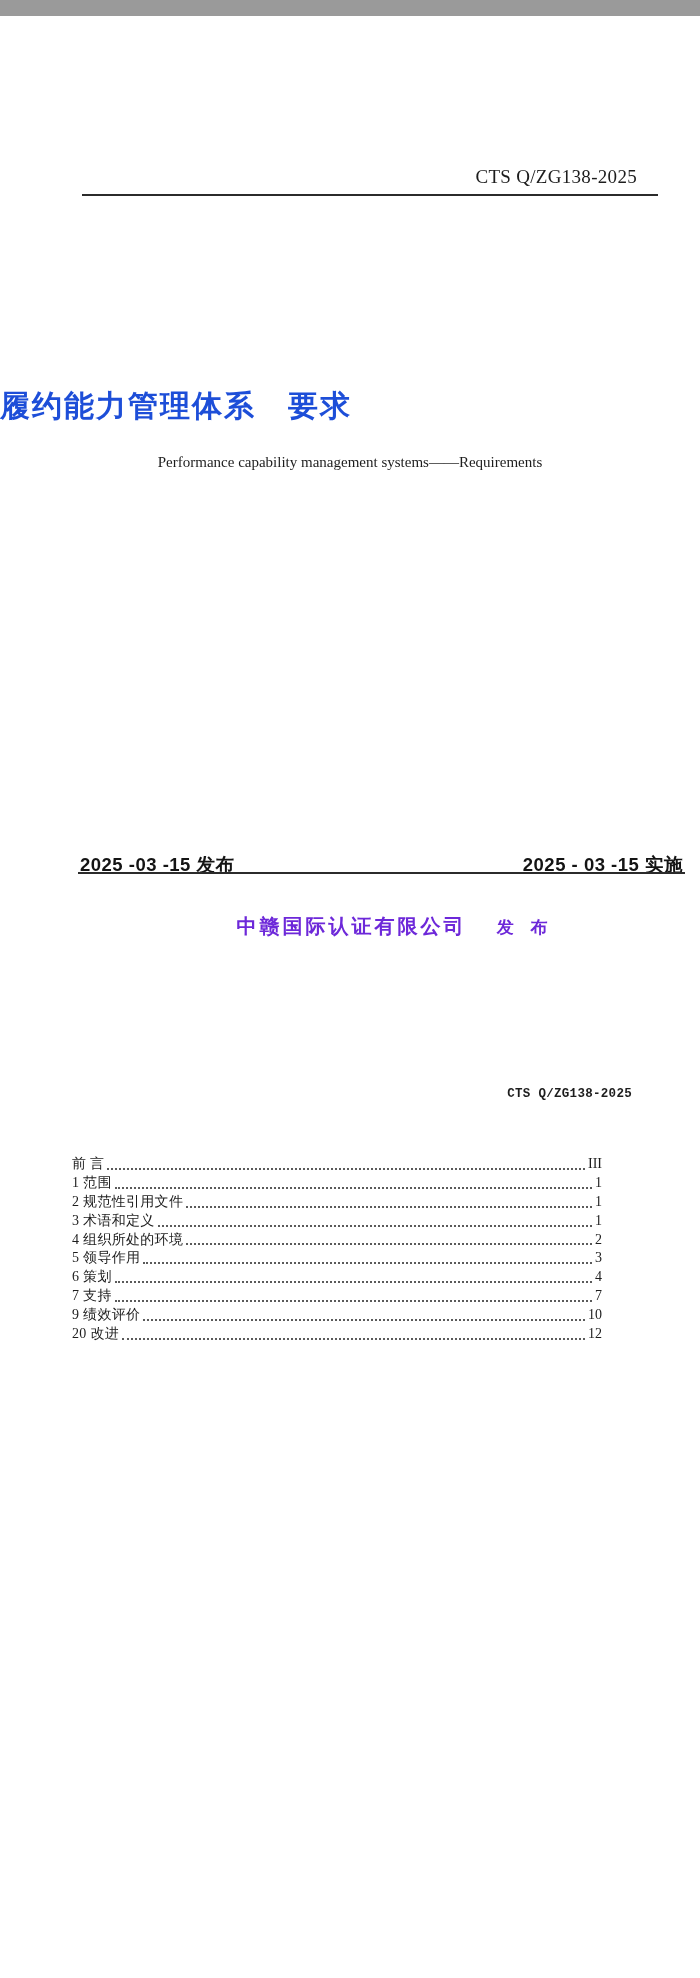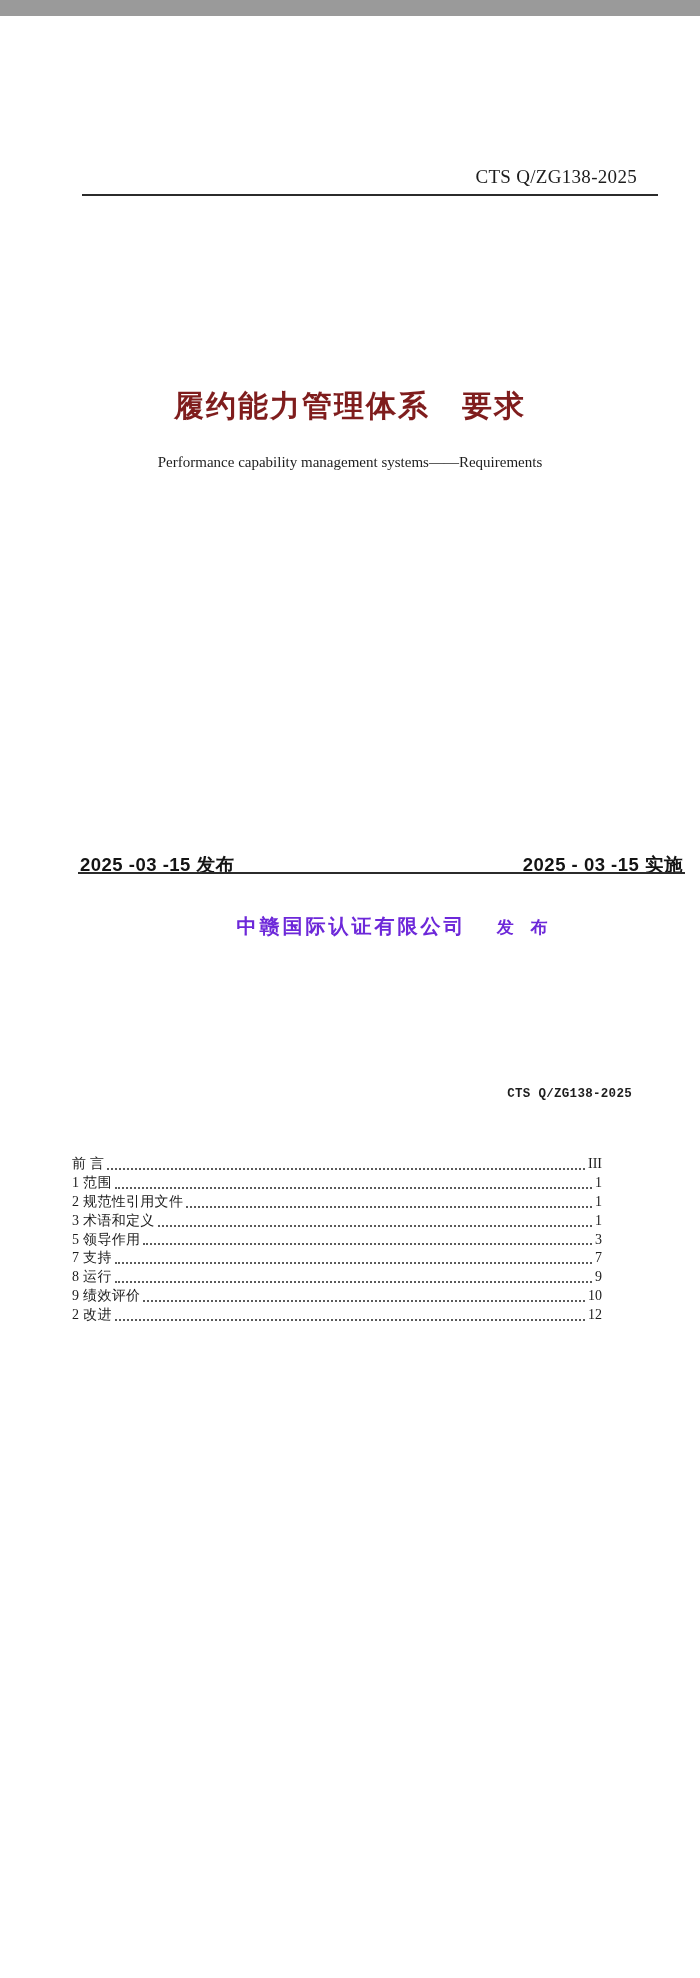--- a/index.html
+++ b/index.html
@@ -17,23 +17,23 @@
     position:absolute;top:150px;right:63px;
     font-family:"Liberation Serif","DejaVu Serif",serif;
     font-size:19px;letter-spacing:.3px;color:#1d1d1d;
   }
   .header-rule{
     position:absolute;top:178px;left:82px;width:576px;height:2px;
     background:#2b2b2b;
   }
   .doc-title{
     position:absolute;top:370px;left:0;width:100%;
-    text-align:center;
+    text-align:left;
     font-family:"Liberation Sans","DejaVu Sans",sans-serif;
-    font-weight:bold;font-size:30px;letter-spacing:2px;color:#7f1d1d;
+    font-weight:bold;font-size:30px;letter-spacing:2px;color:#1d4ed8;
   }
   .doc-subtitle{
     position:absolute;top:438px;left:0;width:100%;
     text-align:center;
     font-size:15px;color:#1d1d1d;
   }
   .date-row{
     position:absolute;top:836px;left:80px;right:17px;height:20px;
     font-family:"Liberation Sans","DejaVu Sans",sans-serif;
     font-weight:bold;font-size:18.5px;color:#141414;
@@ -135,46 +135,51 @@
       <span class="toc-leader"></span>
       <span class="toc-pageno">1</span>
     </div>
 
     <div class="toc-row">
       <span class="toc-label">3 术语和定义</span>
       <span class="toc-leader"></span>
       <span class="toc-pageno">1</span>
     </div>
 
+    <div class="toc-row">
+      <span class="toc-label">4 组织所处的环境</span>
+      <span class="toc-leader"></span>
+      <span class="toc-pageno">2</span>
+    </div>
 
     <div class="toc-row">
       <span class="toc-label">5 领导作用</span>
       <span class="toc-leader"></span>
       <span class="toc-pageno">3</span>
     </div>
 
+    <div class="toc-row">
+      <span class="toc-label">6 策划</span>
+      <span class="toc-leader"></span>
+      <span class="toc-pageno">4</span>
+    </div>
 
     <div class="toc-row">
       <span class="toc-label">7 支持</span>
       <span class="toc-leader"></span>
       <span class="toc-pageno">7</span>
     </div>
 
-    <div class="toc-row">
-      <span class="toc-label">8 运行</span>
-      <span class="toc-leader"></span>
-      <span class="toc-pageno">9</span>
-    </div>
 
     <div class="toc-row">
       <span class="toc-label">9 绩效评价</span>
       <span class="toc-leader"></span>
       <span class="toc-pageno">10</span>
     </div>
 
     <div class="toc-row">
-      <span class="toc-label">2 改进</span>
+      <span class="toc-label">20 改进</span>
       <span class="toc-leader"></span>
       <span class="toc-pageno">12</span>
     </div>
   </div>
 
 </div>
 
 </body></html>

